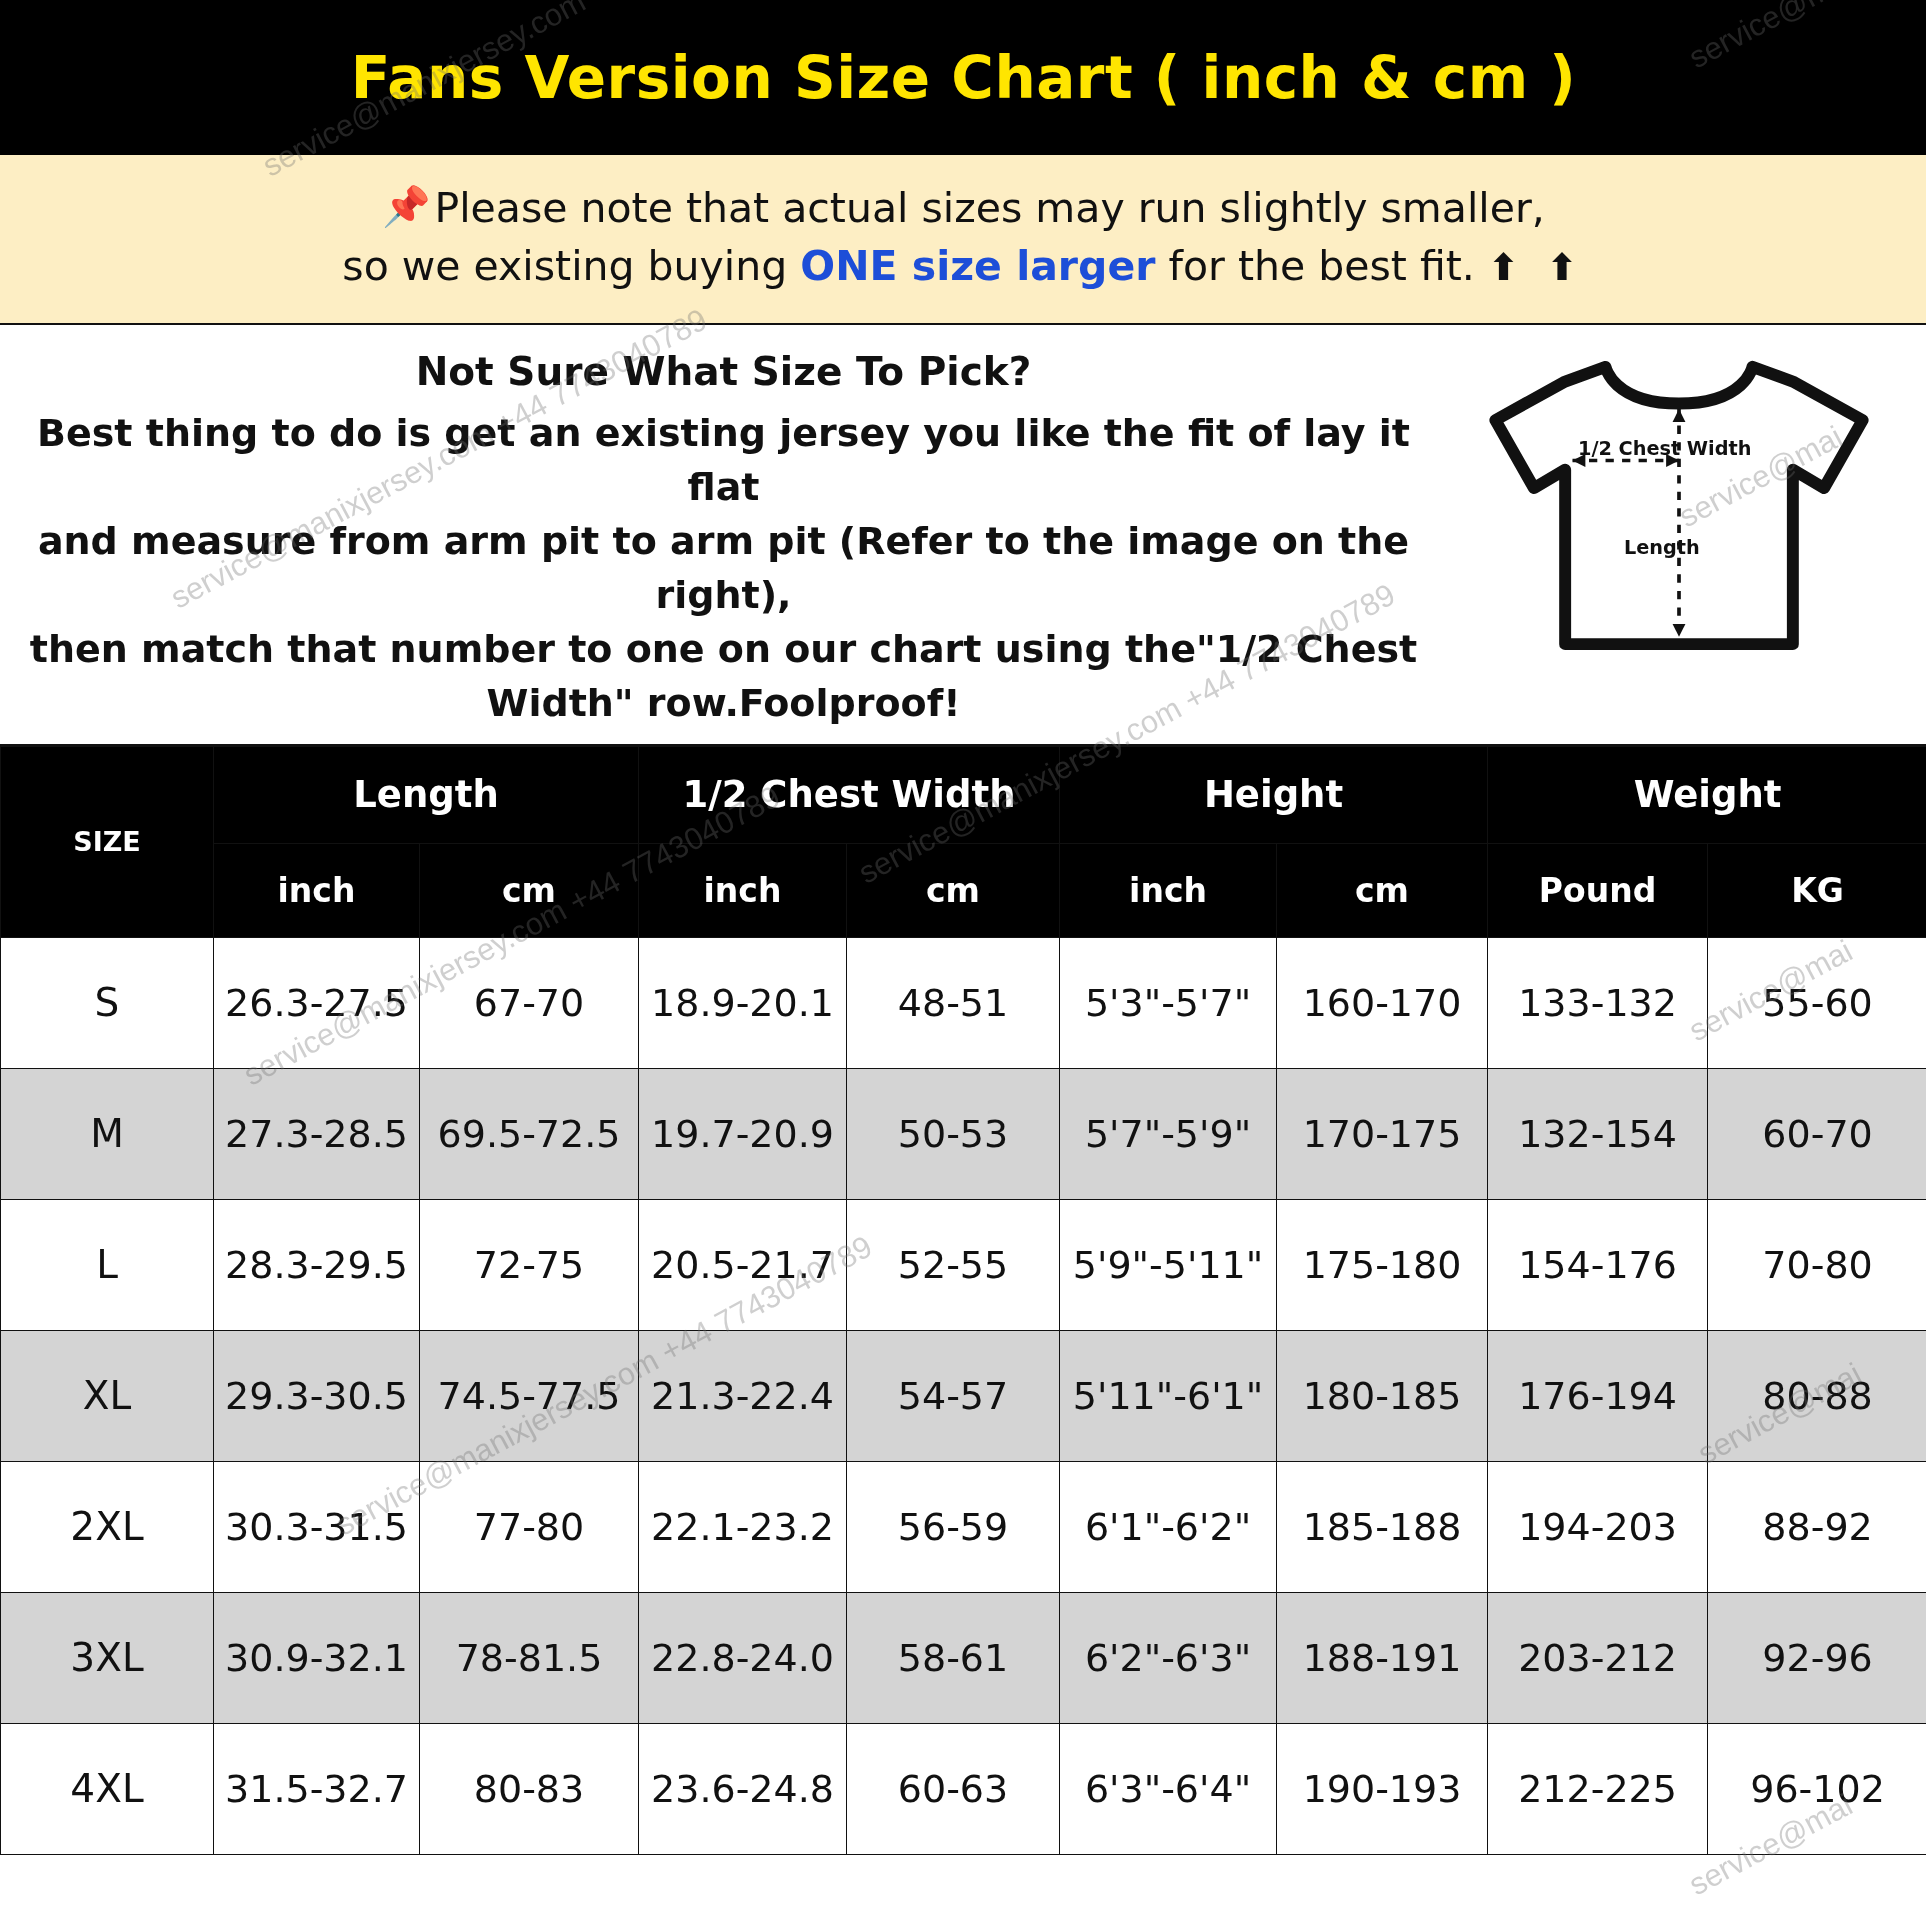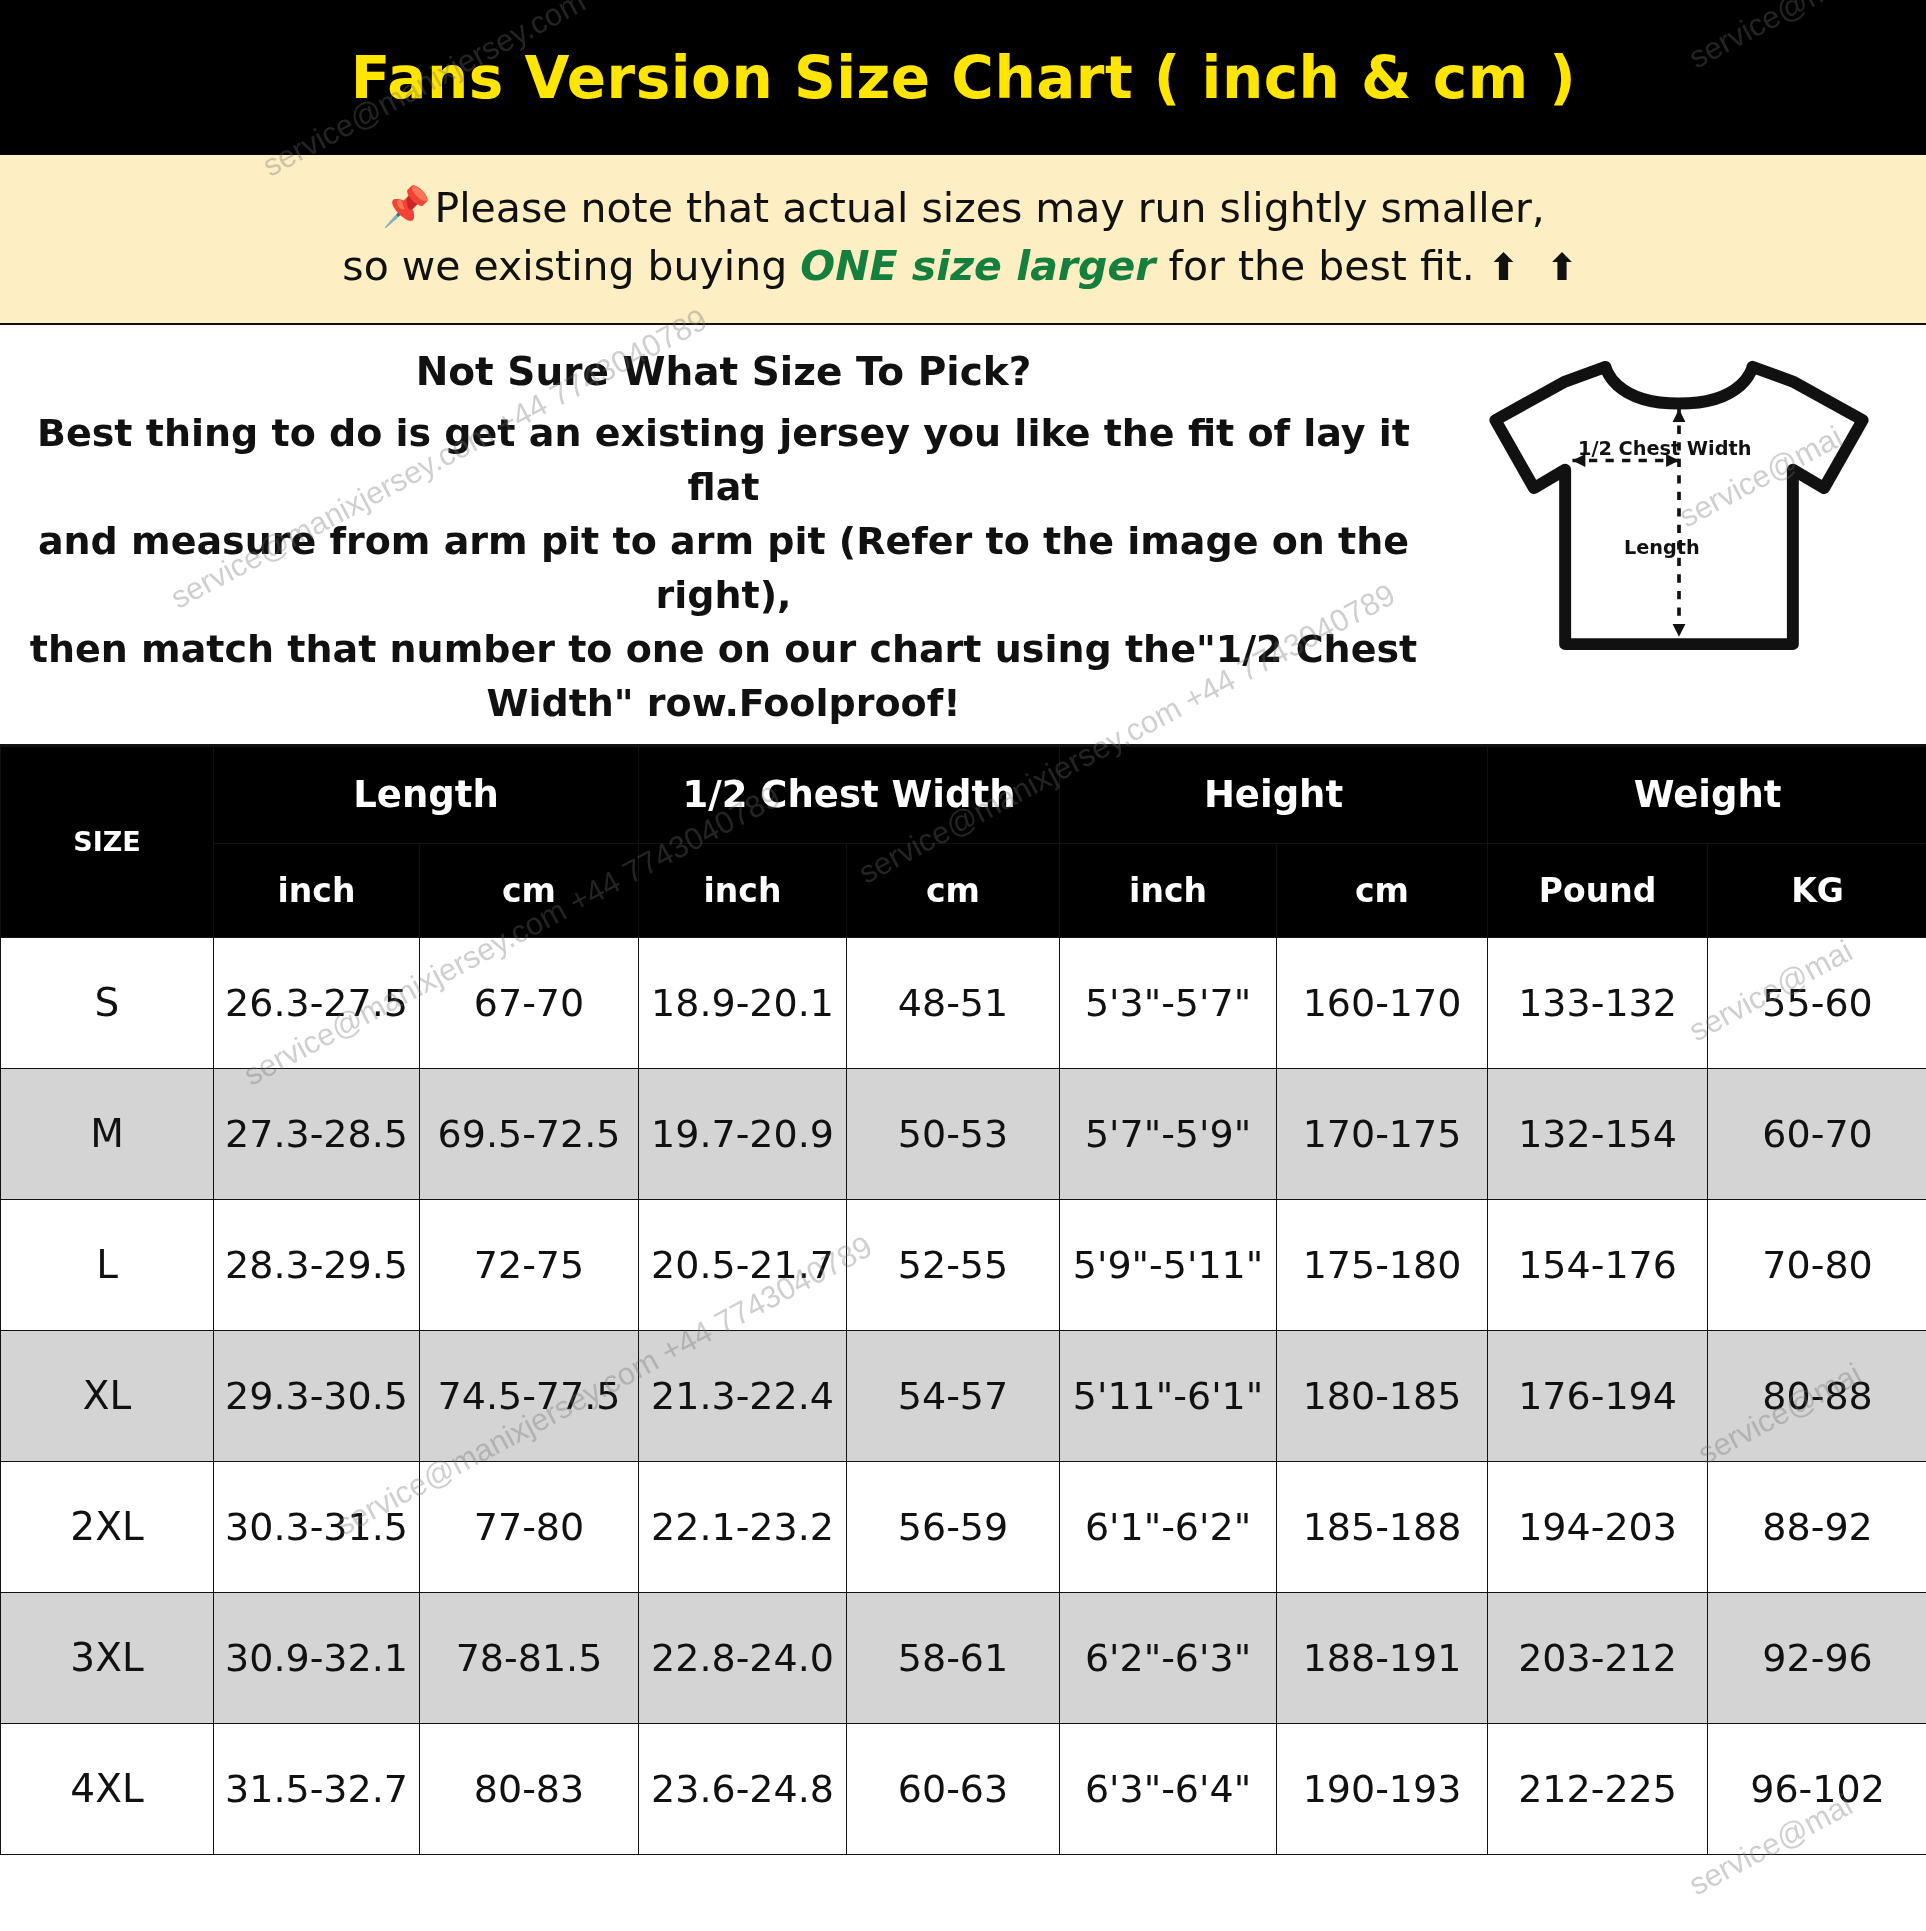--- a/index.html
+++ b/index.html
@@ -47,23 +47,22 @@
     font-family: "DejaVu Sans", sans-serif;
   }
   .pin-icon {
     display: inline-block;
     color: #e02020;
     font-size: 39px;
     transform: translateY(-1.8px);
     margin-right: 3.7px;
   }
   .red-bold {
-    color: #15803d;
-    font-weight: bold;
-    font-style: italic;
+    color: #1d4ed8;
+    font-weight: bold;
   }
   .arrow-up {
     font-weight: bold;
     font-size: 37px;
     letter-spacing: 7.3px;
   }
 
   
   .advice-section {
     display: flex;

